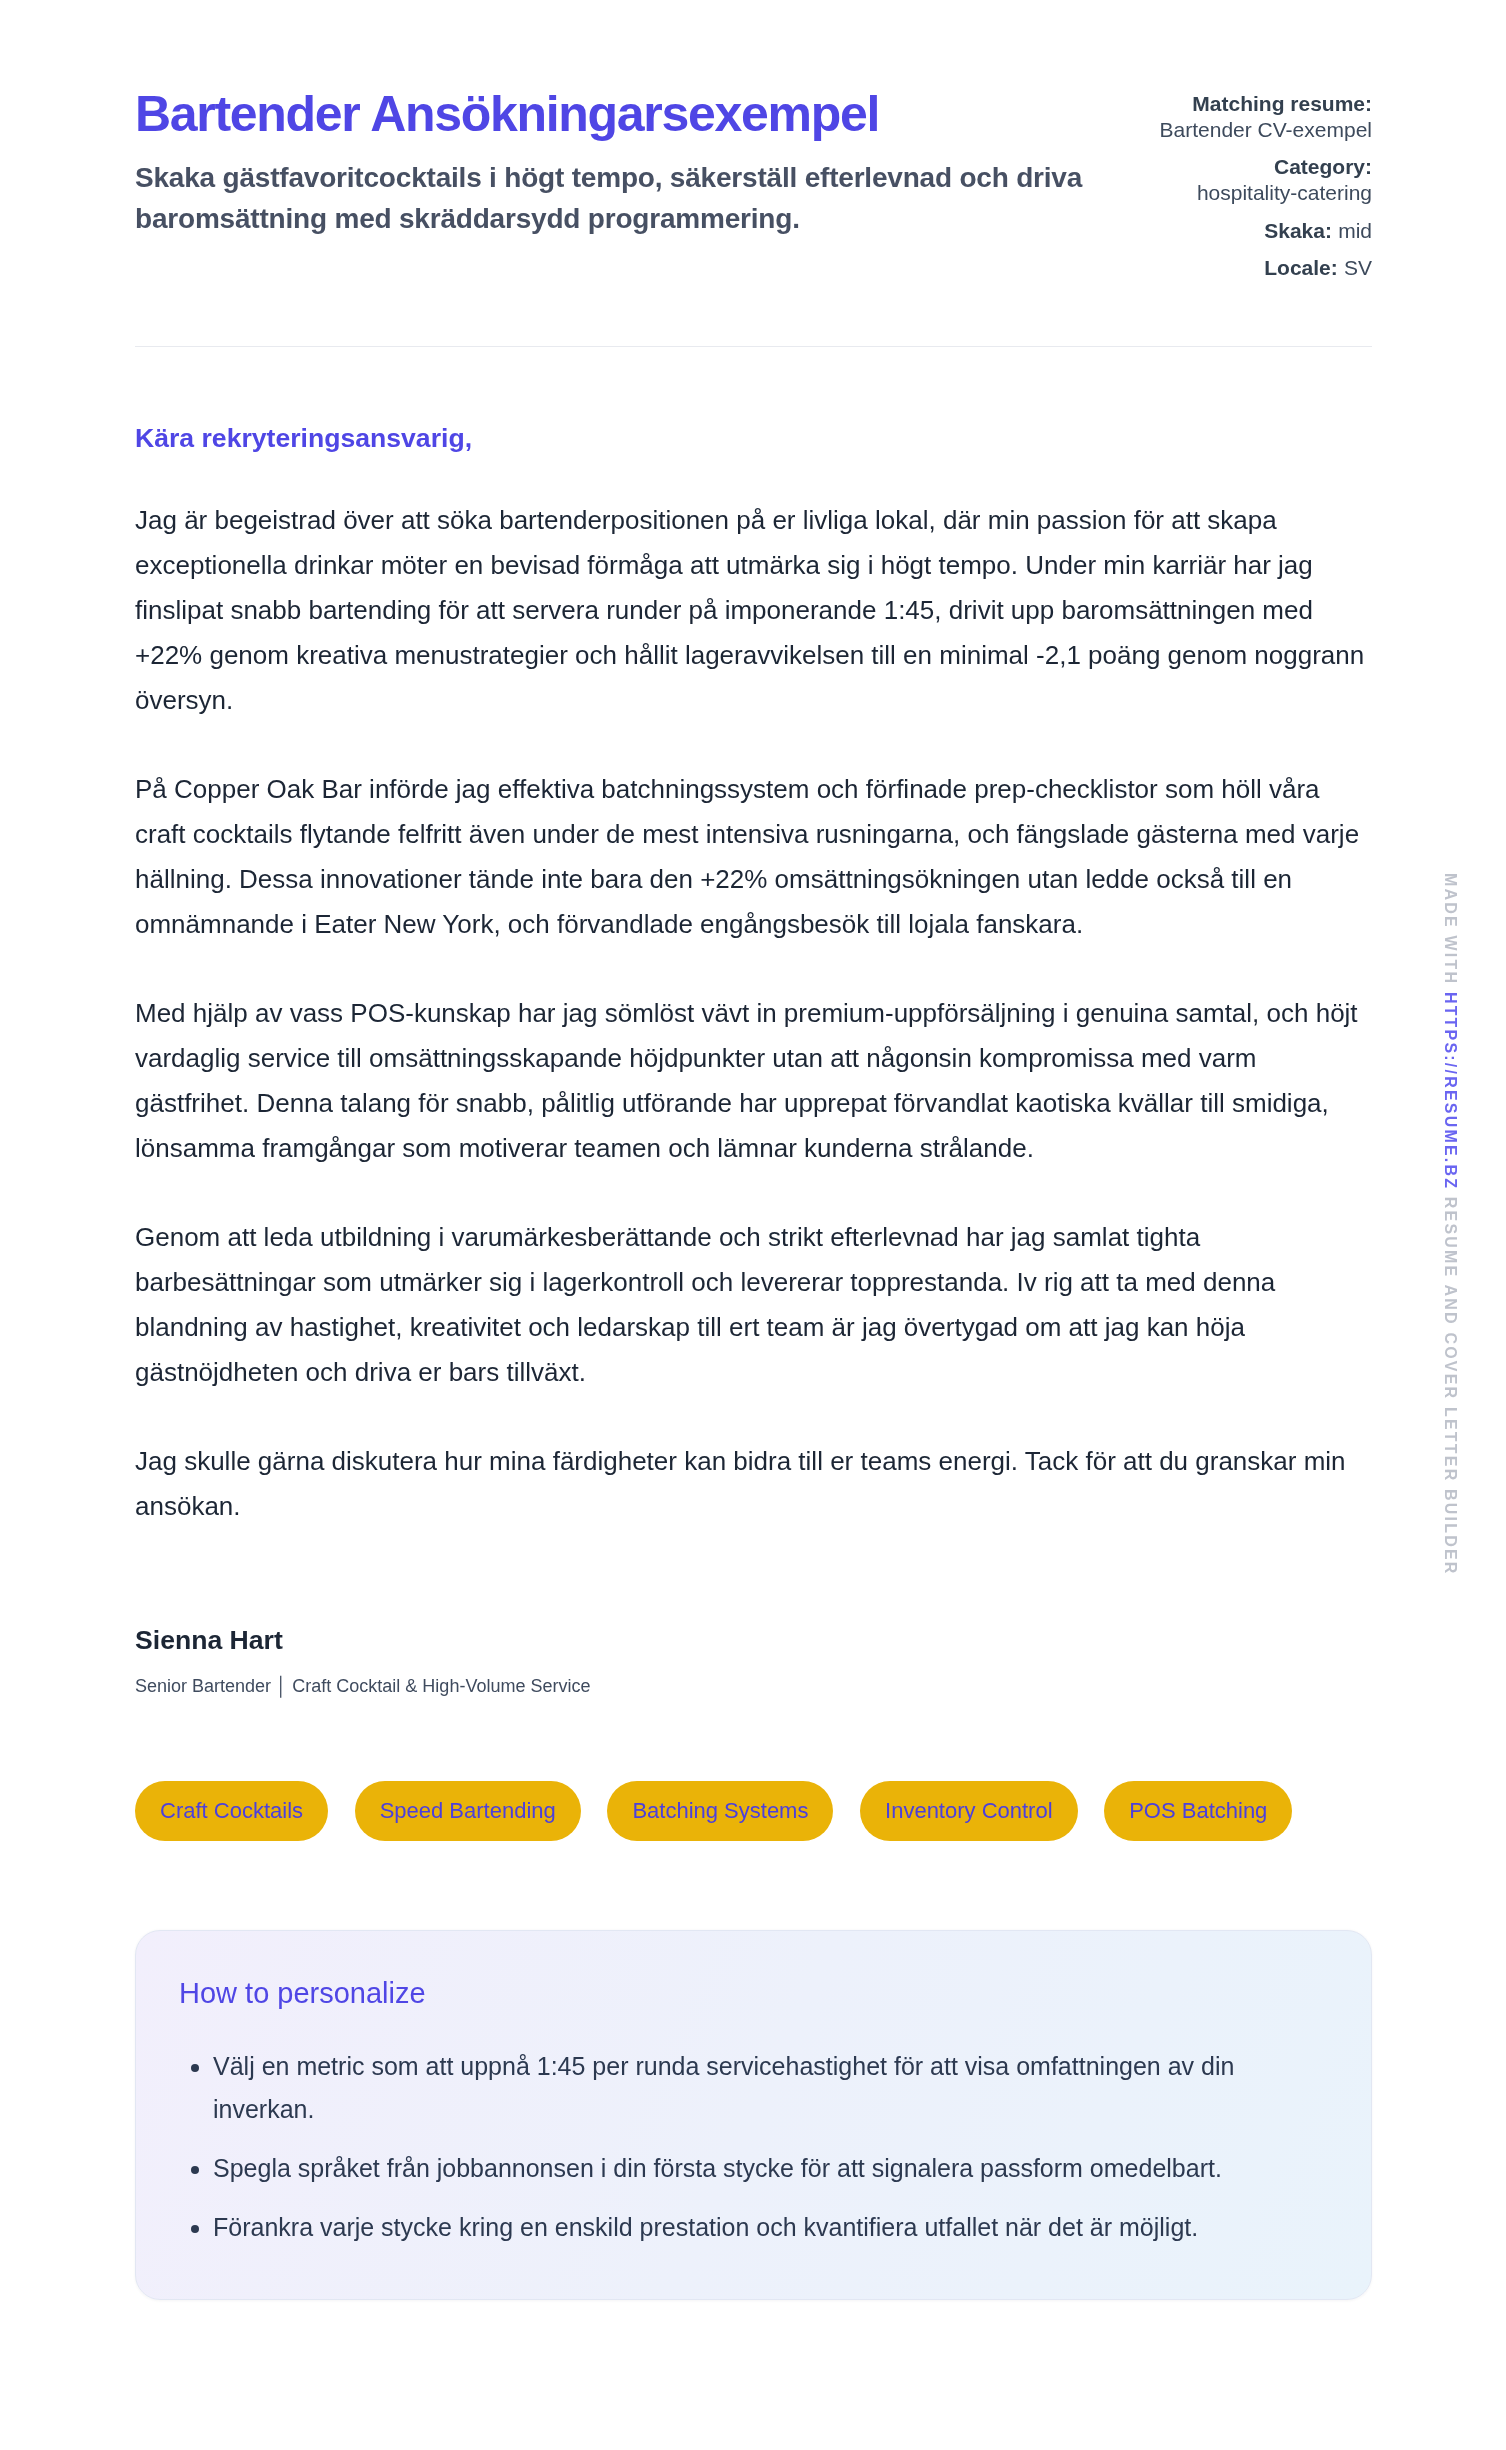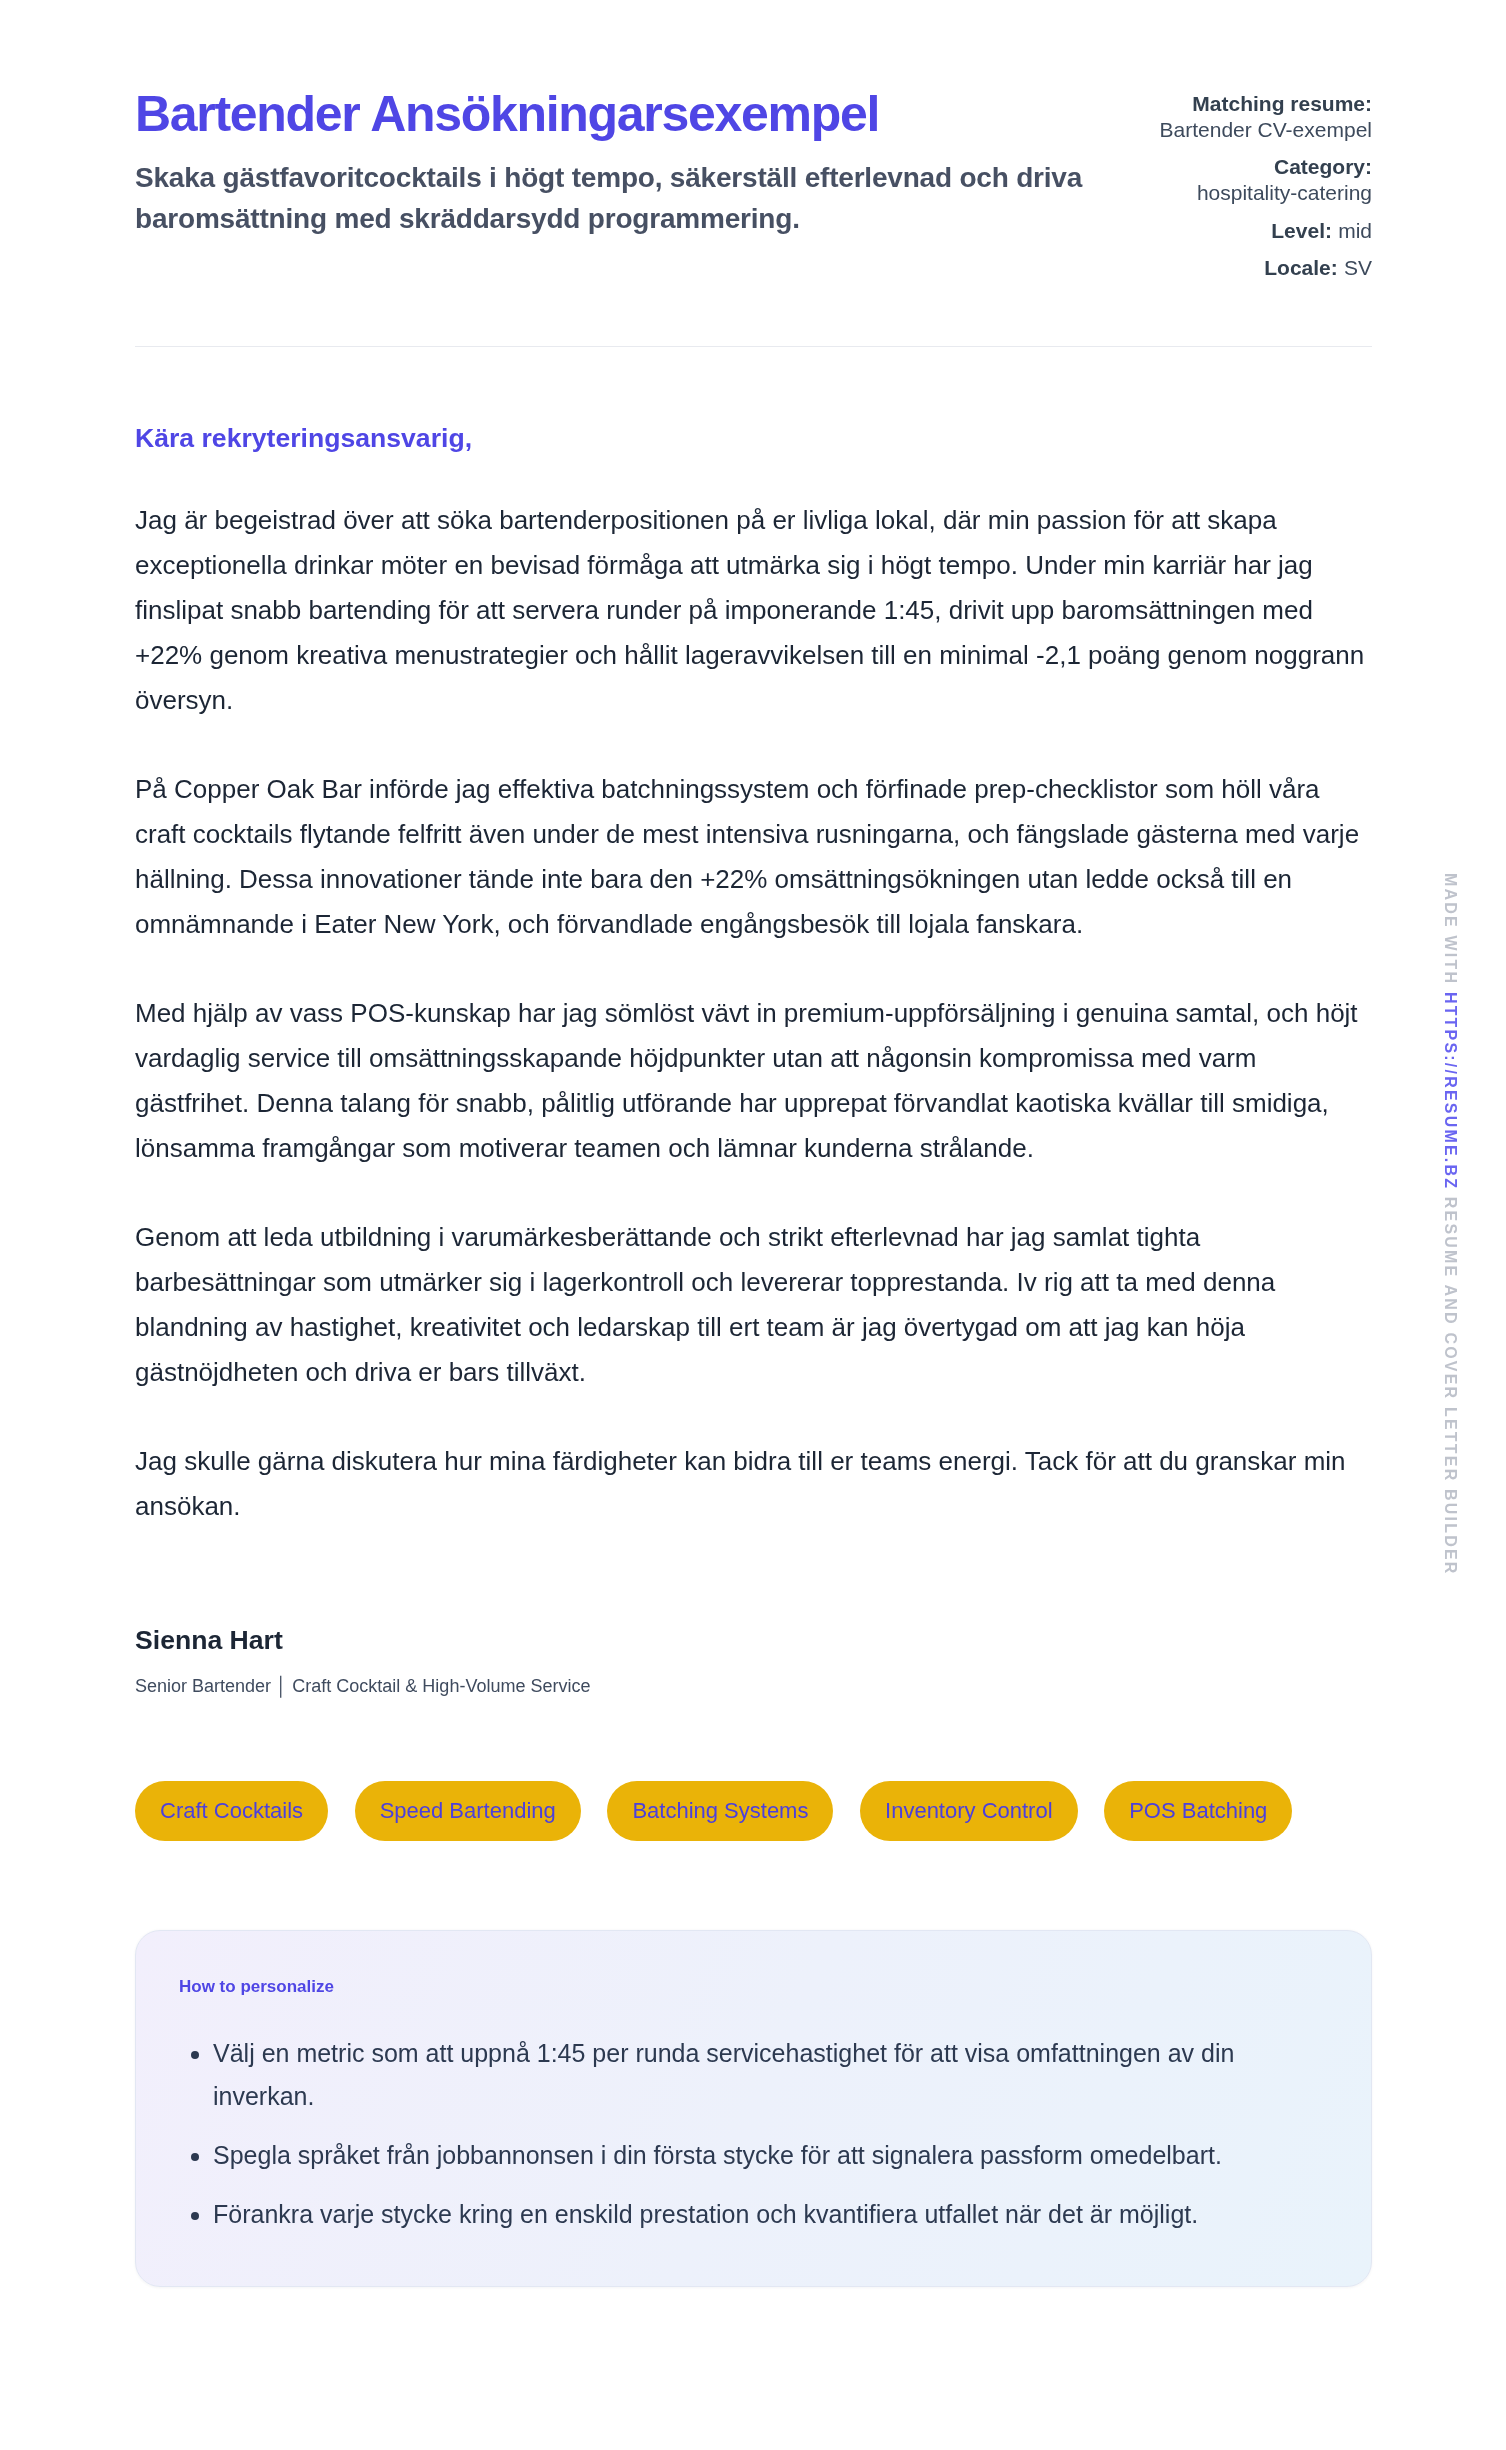--- a/index.html
+++ b/index.html
@@ -107,22 +107,22 @@
   .info-box {
     margin-top: 89px;
     border: 0.9px solid #e2e7f3;
     border-radius: 25px;
     background: linear-gradient(115deg, #f2effc 0%, #edf1fb 50%, #e9f3fb 100%);
     padding: 46px 50px 50px 43px;
     box-shadow: 0 0.9px 2.7px rgba(30, 41, 59, 0.05);
   }
   .info-title {
     margin: 0;
-    font-size: 17px;
-    font-weight: 700;
+    font-size: 29px;
+    font-weight: 400;
     color: #4f46e5;
   }
   .info-list {
     margin: 35px 0 0 0;
     padding: 0 0 0 34px;
   }
   .info-list li {
     font-size: 25px;
     line-height: 43px;
     color: #2c3950;
@@ -161,21 +161,21 @@
     <aside class="header-meta">
       <div class="meta-item block">
         <span class="meta-label">Matching resume:</span>
         <span class="meta-value" style="display:block;">Bartender CV-exempel</span>
       </div>
       <div class="meta-item block">
         <span class="meta-label">Category:</span>
         <span class="meta-value" style="display:block;">hospitality-catering</span>
       </div>
       <div class="meta-item inline">
-        <span class="meta-label">Level:</span><span class="meta-value">mid</span>
+        <span class="meta-label">Skaka:</span><span class="meta-value">mid</span>
       </div>
       <div class="meta-item inline">
         <span class="meta-label">Locale:</span><span class="meta-value">SV</span>
       </div>
     </aside>
   </header>
 
   <hr class="divider">
 
   <main class="letter">

